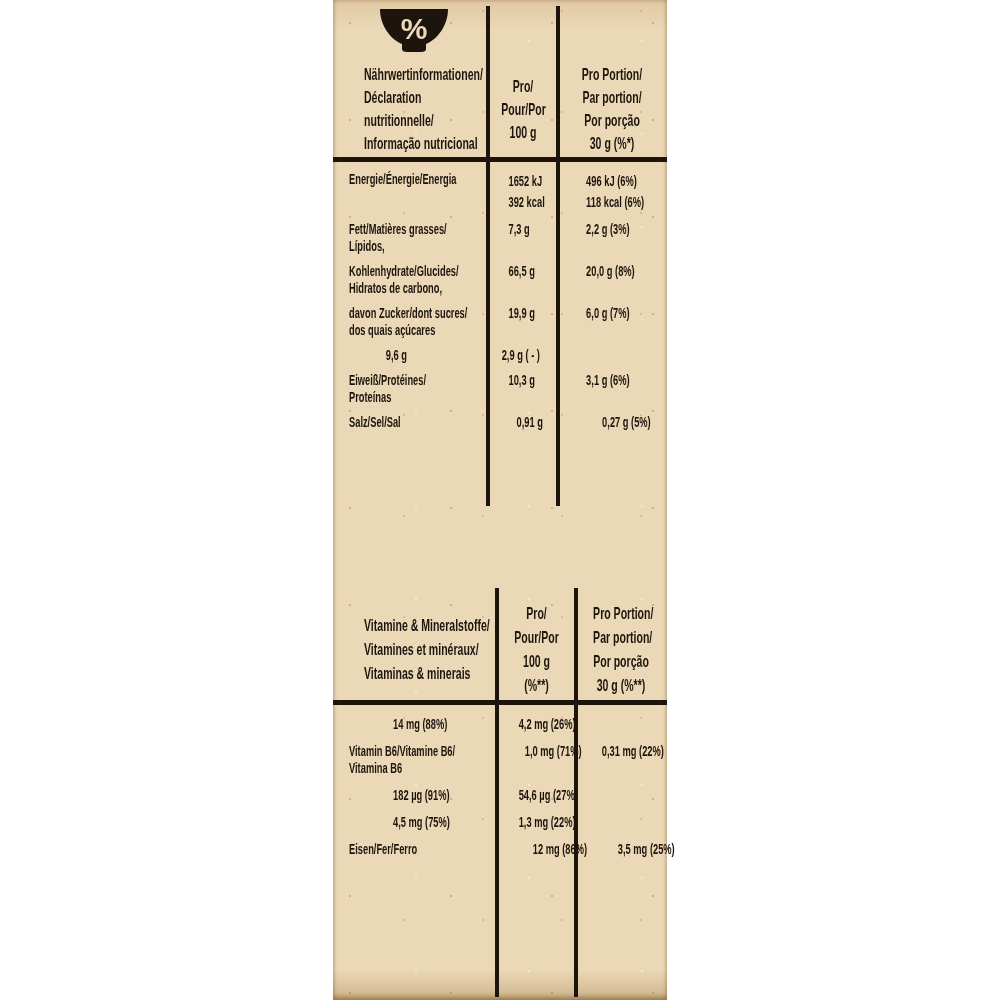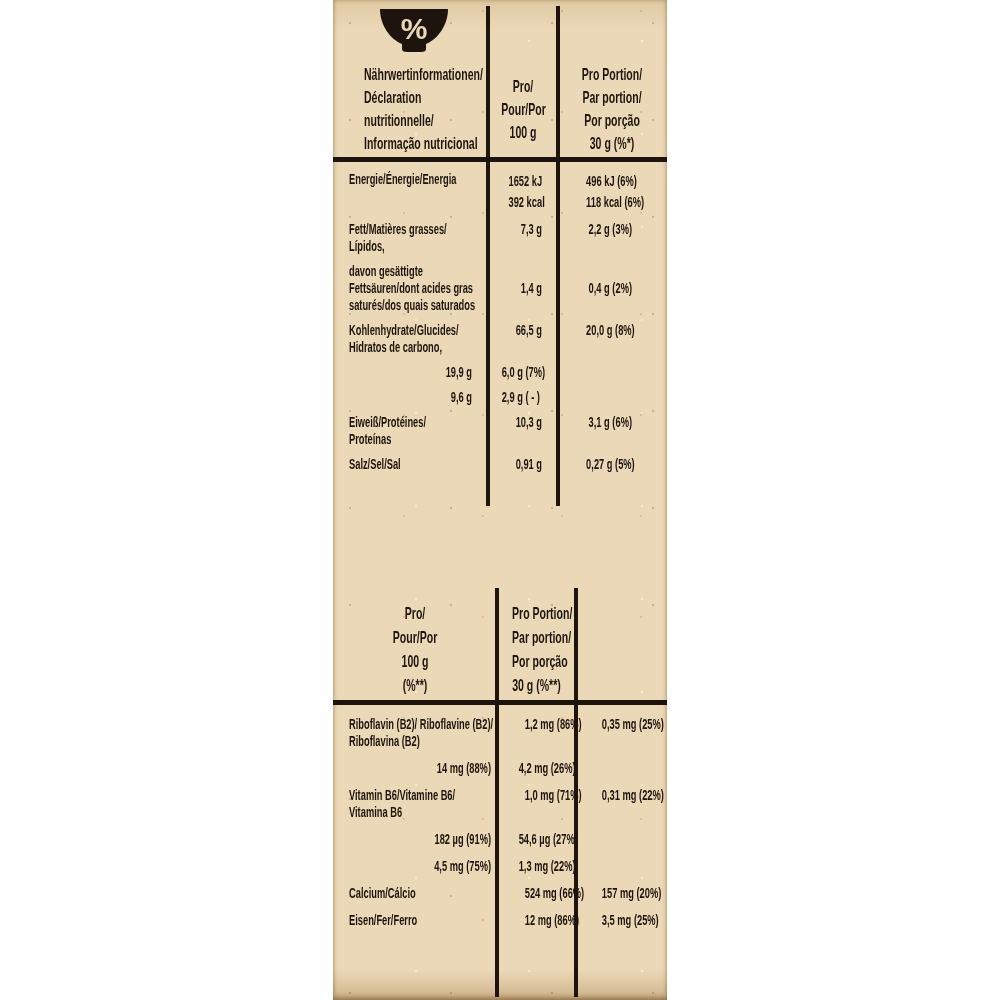--- a/index.html
+++ b/index.html
@@ -43,23 +43,23 @@
   .t1 .hdr { grid-template-columns:155px 70px 108px; }
   .t2 .hdr { grid-template-columns:164px 79px 90px; line-height:24px; }
   .hdr .c1 { padding-left:31px; }
   .hdr .c2, .hdr .c3 { text-align:center; }
 
   .rows { padding-top:8px; font-size:15px; line-height:17px; }
   .t2 .rows { padding-top:10px; }
   .r { display:grid; margin-bottom:8px; }
   .t1 .r { grid-template-columns:155px 70px 108px; }
   .t2 .r { grid-template-columns:164px 79px 90px; margin-bottom:10px; }
-  .r:last-child { margin-bottom:0; }
+  .r:last-child { margin-bottom:0;gap:8px; }
   .r .c1 { padding-left:16px; }
-  .r .c2, .r .c3 { text-align:right; }
+  .r .c2, .r .c3 { }
   .t1 .r .c2 { padding-right:16px; }
   .t1 .r .c3 { padding-right:34px; }
   .t2 .r .c2 { padding-right:6px; }
   .t2 .r .c3 { padding-right:22px; }
 
   .ln { display:block; white-space:nowrap; transform:scaleX(.62); }
   .c1 .ln { transform-origin:0 50%; }
   .c2 .ln, .c3 .ln { transform-origin:100% 50%; }
   .hdr .c2 .ln, .hdr .c3 .ln { transform-origin:50% 50%; }
   .rE .c2 .ln, .rE .c3 .ln { line-height:21px; }
@@ -121,48 +121,39 @@
           <span class="ln">Lípidos,</span>
         </div>
         <div class="c2">
           <span class="ln">7,3 g</span>
         </div>
         <div class="c3">
           <span class="ln">2,2 g (3%)</span>
         </div>
       </div>
 
-      <div class="r">
-        <div class="c1">
-          <span class="ln">davon gesättigte</span>
-          <span class="ln">Fettsäuren/dont acides gras</span>
-          <span class="ln">saturés/dos quais saturados</span>
-        </div>
-        <div class="c2 voff">
-          <span class="ln">1,4 g</span>
-        </div>
-        <div class="c3 voff">
-          <span class="ln">0,4 g (2%)</span>
-        </div>
-      </div>
 
       <div class="r">
         <div class="c1">
           <span class="ln">Kohlenhydrate/Glucides/</span>
           <span class="ln">Hidratos de carbono,</span>
         </div>
         <div class="c2">
           <span class="ln">66,5 g</span>
         </div>
         <div class="c3">
           <span class="ln">20,0 g (8%)</span>
         </div>
       </div>
 
       <div class="r">
+        <div class="c1">
+          <span class="ln">davon Zucker/dont sucres/</span>
+          <span class="ln">dos quais açúcares</span>
+        </div>
         <div class="c2">
           <span class="ln">19,9 g</span>
         </div>
         <div class="c3">
           <span class="ln">6,0 g (7%)</span>
         </div>
       </div>
 
       <div class="r">
         <div class="c2">
@@ -199,48 +190,41 @@
       </div>
 
     </div>
   </div>
 
   <div class="sect t2">
     <div class="vl a"></div>
     <div class="vl b"></div>
 
     <div class="hdr">
+      <div class="c1">
+        <span class="ln">Vitamine &amp; Mineralstoffe/</span>
+        <span class="ln">Vitamines et minéraux/</span>
+        <span class="ln">Vitaminas &amp; minerais</span>
+      </div>
       <div class="c2">
         <span class="ln">Pro/</span>
         <span class="ln">Pour/Por</span>
         <span class="ln">100 g</span>
         <span class="ln">(%**)</span>
       </div>
       <div class="c3">
         <span class="ln">Pro Portion/</span>
         <span class="ln">Par portion/</span>
         <span class="ln">Por porção</span>
         <span class="ln">30 g (%**)</span>
       </div>
     </div>
 
     <div class="rows">
 
-      <div class="r">
-        <div class="c1">
-          <span class="ln">Riboflavin (B2)/ Riboflavine (B2)/</span>
-          <span class="ln">Riboflavina (B2)</span>
-        </div>
-        <div class="c2">
-          <span class="ln">1,2 mg (86%)</span>
-        </div>
-        <div class="c3">
-          <span class="ln">0,35 mg (25%)</span>
-        </div>
-      </div>
 
       <div class="r">
         <div class="c2">
           <span class="ln">14 mg (88%)</span>
         </div>
         <div class="c3">
           <span class="ln">4,2 mg (26%)</span>
         </div>
       </div>
 
@@ -268,31 +252,20 @@
 
       <div class="r">
         <div class="c2">
           <span class="ln">4,5 mg (75%)</span>
         </div>
         <div class="c3">
           <span class="ln">1,3 mg (22%)</span>
         </div>
       </div>
 
-      <div class="r">
-        <div class="c1">
-          <span class="ln">Calcium/Cálcio</span>
-        </div>
-        <div class="c2">
-          <span class="ln">524 mg (66%)</span>
-        </div>
-        <div class="c3">
-          <span class="ln">157 mg (20%)</span>
-        </div>
-      </div>
 
       <div class="r">
         <div class="c1">
           <span class="ln">Eisen/Fer/Ferro</span>
         </div>
         <div class="c2">
           <span class="ln">12 mg (86%)</span>
         </div>
         <div class="c3">
           <span class="ln">3,5 mg (25%)</span>

